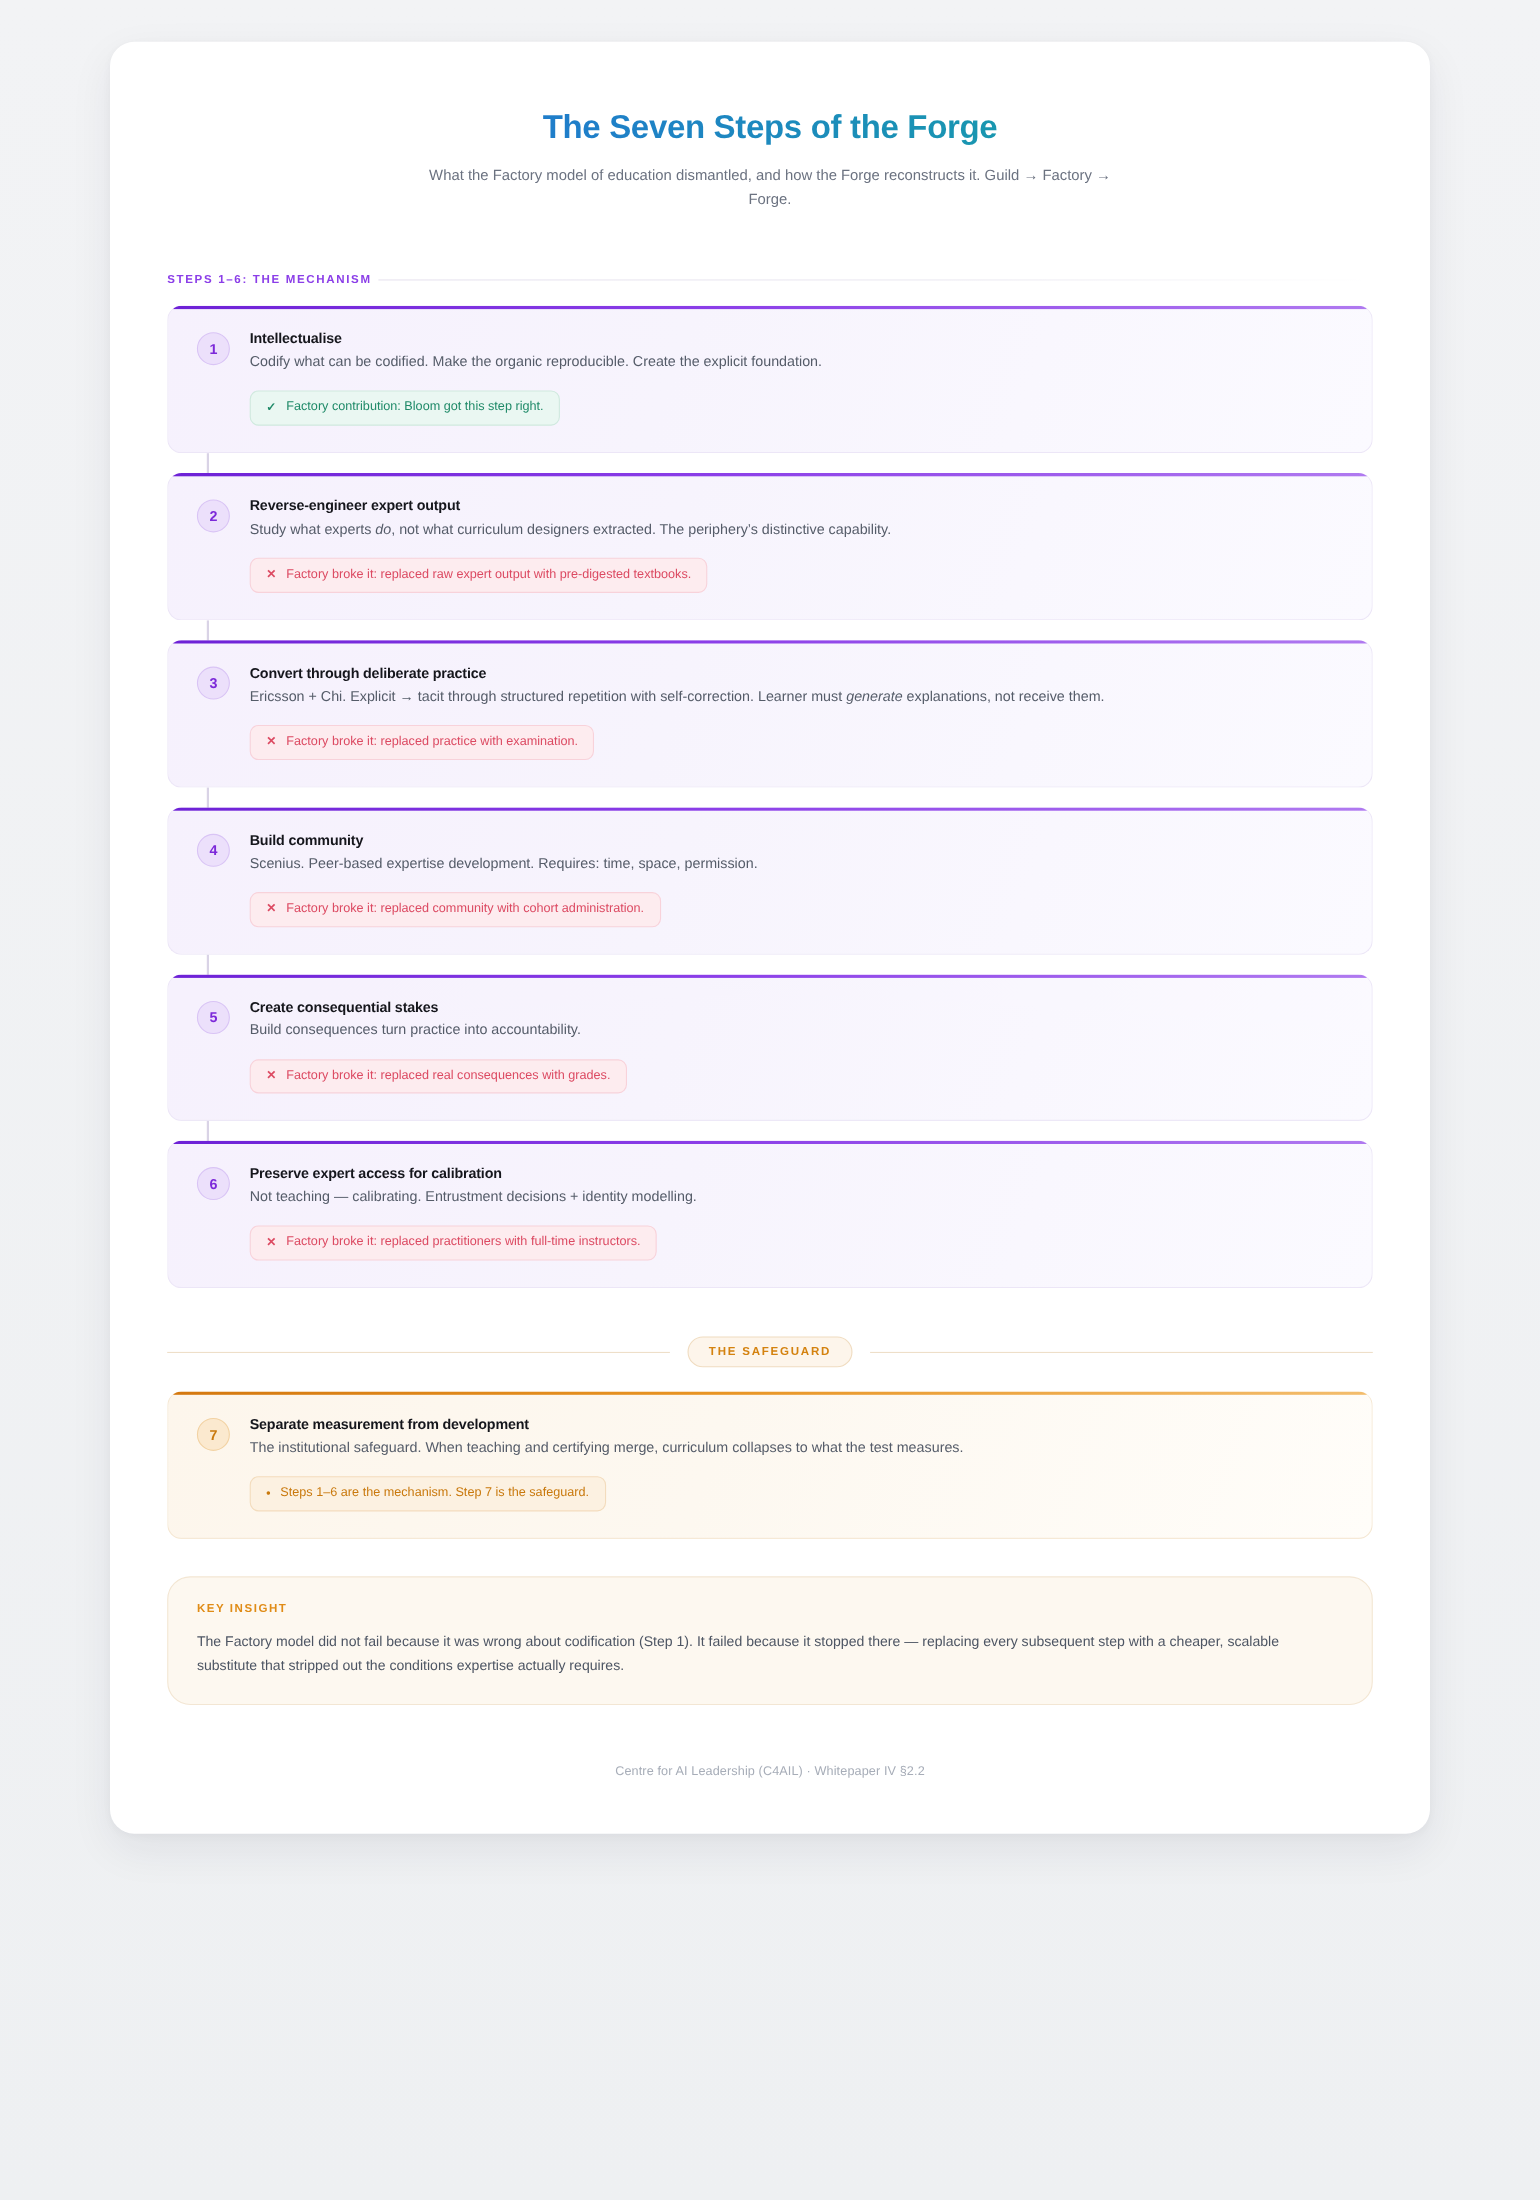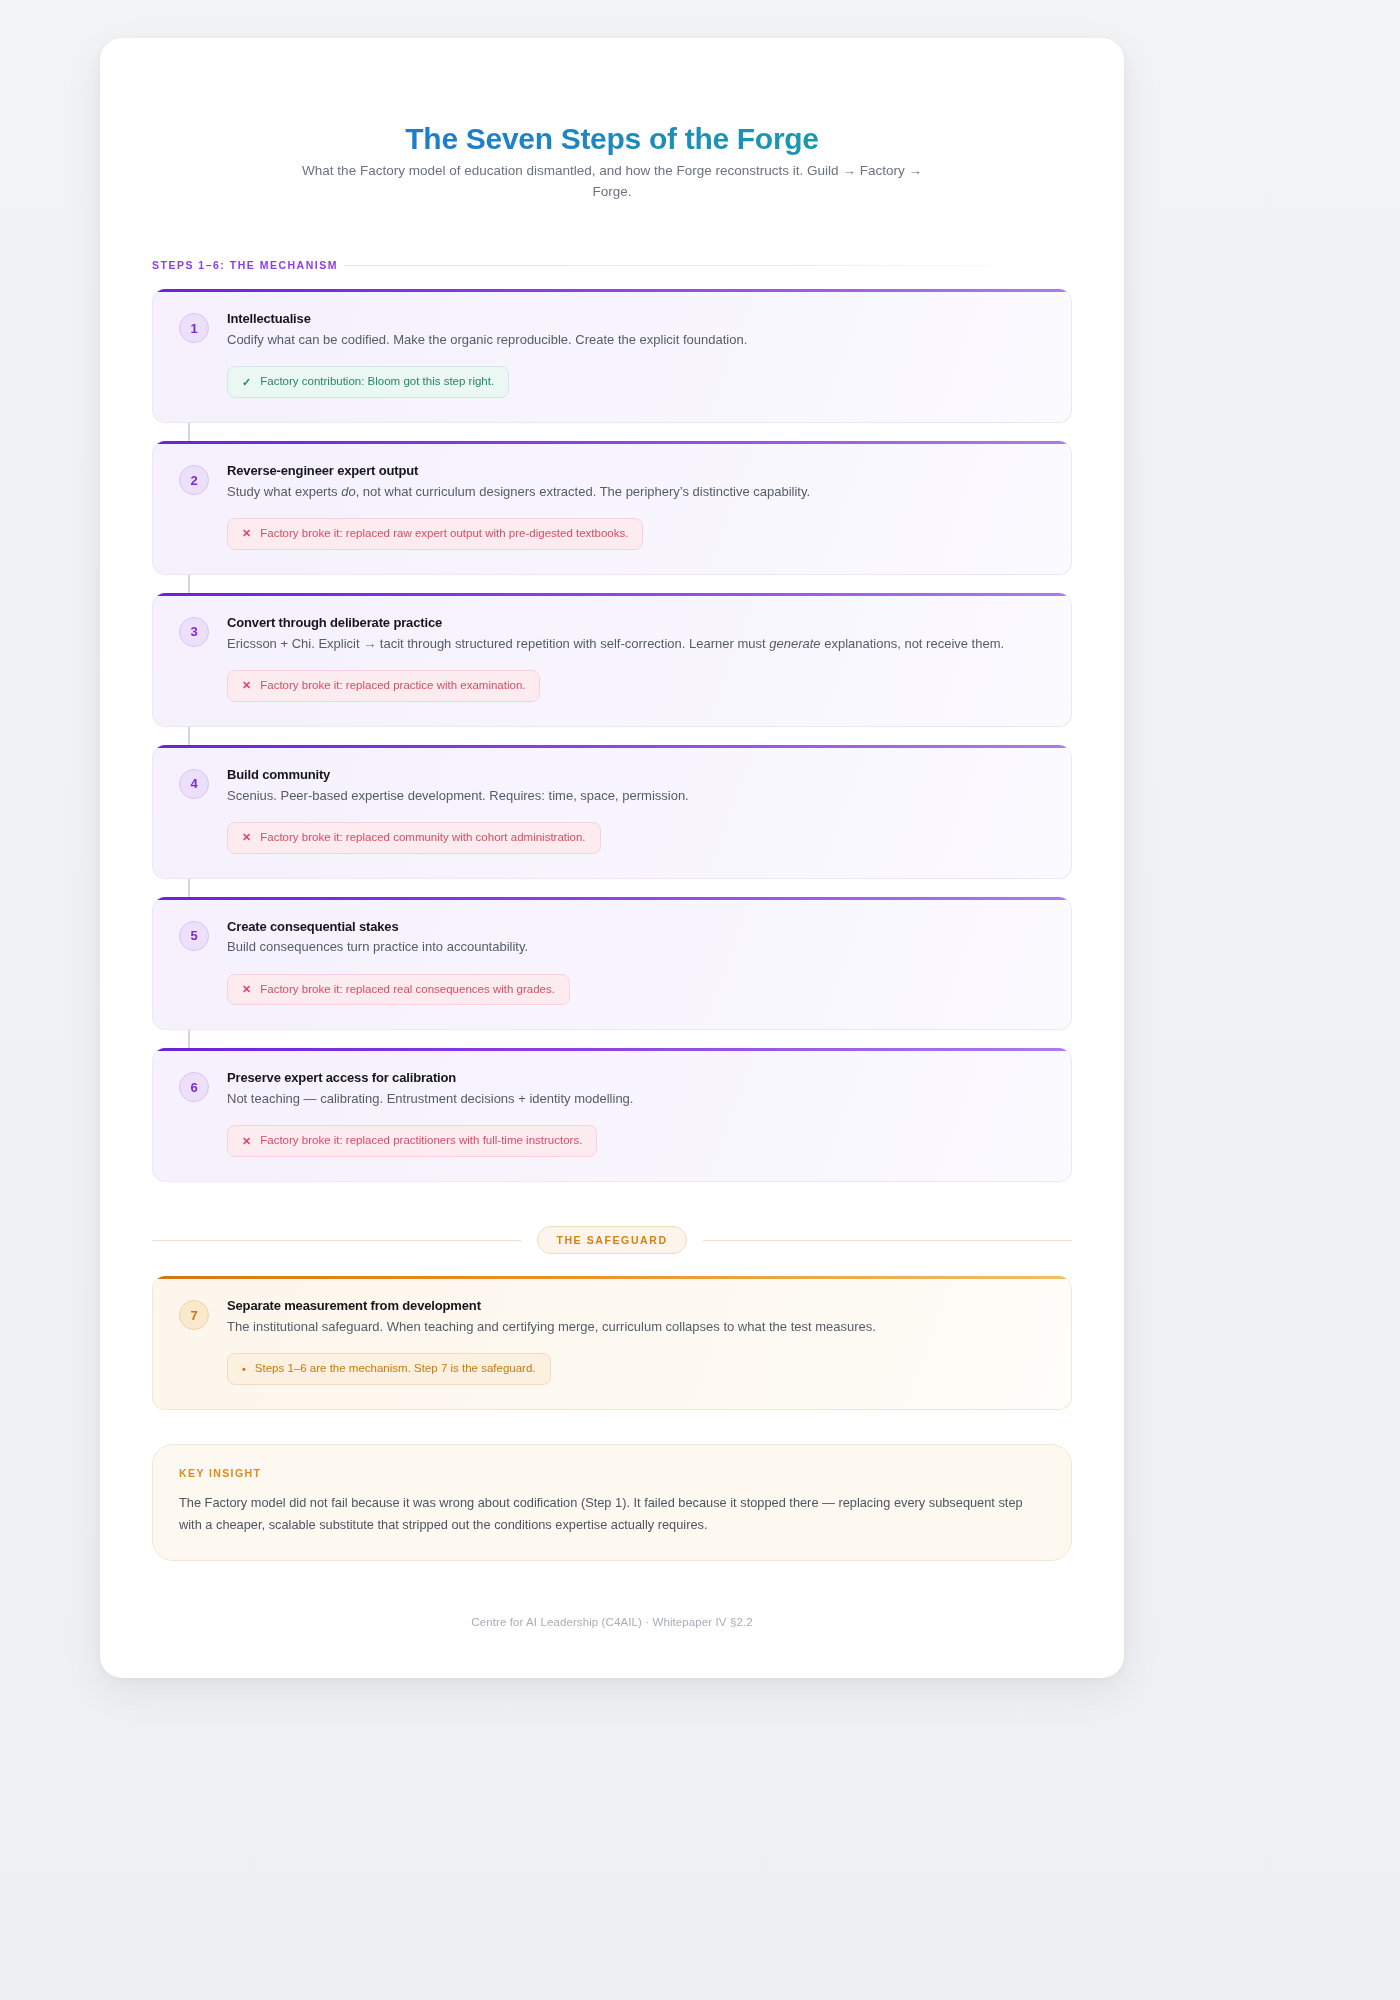--- a/index.html
+++ b/index.html
@@ -15,41 +15,41 @@
     width: 1400px;
     min-height: 2000px;
     background: linear-gradient(180deg, #f2f3f5 0%, #eef0f2 100%);
     padding: 38px 100px 0 100px;
   }
 
   .sheet {
     background: #ffffff;
     border-radius: 22px;
     box-shadow: 0 14px 40px rgba(25, 30, 50, 0.07), 0 2px 8px rgba(25,30,50,0.04);
-    padding: 72px 52px 44px 52px;
-    width: 1024px;
+    padding: 49px 52px 44px 52px;
+    width: 1200px;
   }
 
   
   .hero { text-align: center; padding: 10px 0 6px 0; }
 
   .hero-title {
     font-size: 30px;
     font-weight: 700;
     letter-spacing: -0.3px;
     background: linear-gradient(90deg, #1f6fd0 0%, #1f7fc9 35%, #189bab 75%, #16a69d 100%);
     -webkit-background-clip: text;
     background-clip: text;
     color: transparent;
     -webkit-text-fill-color: transparent;
     line-height: 1.25;
   }
 
   .hero-sub {
-    margin: 2px auto 0 auto;
+    margin: 14px auto 0 auto;
     max-width: 640px;
     font-size: 13.5px;
     line-height: 1.62;
     color: #6b7280;
     font-weight: 400;
   }
 
   
   .section-rule {
     display: flex;

